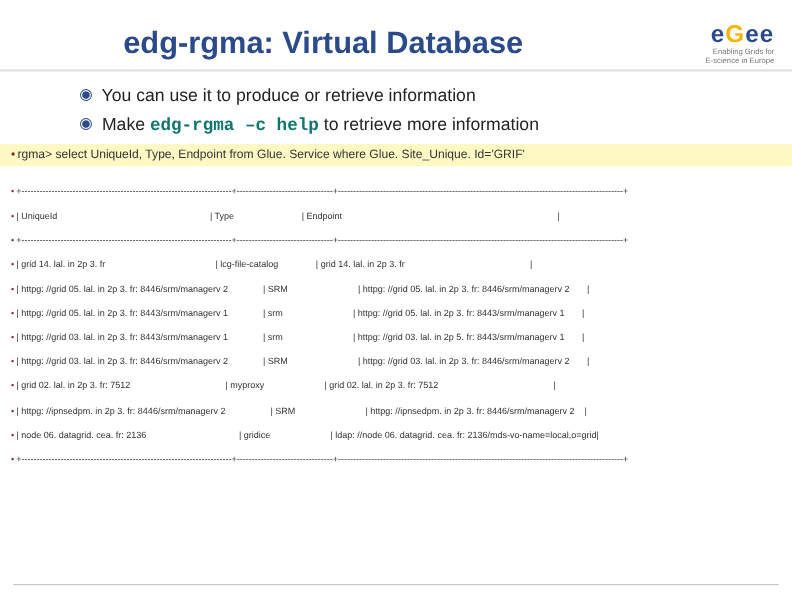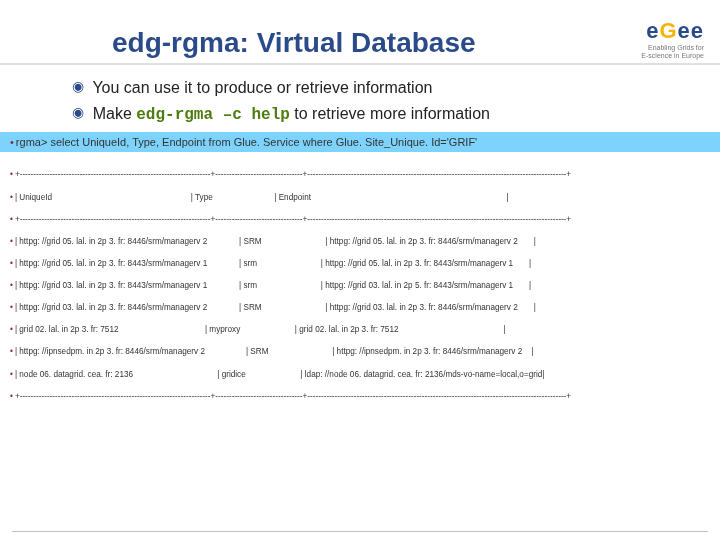--- a/index.html
+++ b/index.html
@@ -1,30 +1,30 @@
 <!DOCTYPE html>
 <html><head>
 <meta charset="utf-8">
 <style>
   body { margin: 0; font-family: Arial, sans-serif; background: #fff; width: 720px; height: 540px; overflow: hidden; }
   .slide { width: 720px; height: 540px; position: relative; display: flex; flex-direction: column; }
-  .header { display: flex; align-items: flex-end; padding: 18px 12px 4px 12px; border-bottom: 2px solid #e0e0e0; }
+  .header { display: flex; align-items: center; padding: 18px 12px 4px 12px; border-bottom: 2px solid #e0e0e0; }
   .title { flex: 1; font-size: 28px; font-weight: bold; color: #2a4a8a; padding-left: 100px; }
   .logo-box { text-align: right; padding-right: 4px; }
   .logo-main { font-size: 22px; font-weight: bold; letter-spacing: 1px; margin-left: 32px; }
   .logo-e1 { color: #2a4a8a; }
   .logo-g { color: #f6b400; }
   .logo-e2 { color: #2a4a8a; }
   .logo-e3 { color: #2a4a8a; }
   .logo-tag { font-size: 7px; color: #777; line-height: 1.1; }
   .body1 { padding: 10px 28px 4px 28px; font-size: 16px; color: #222; }
   .body1 .row { padding: 4px 0; margin-left: 44px; }
   .bullet-mark { color: #2a4a8a; font-size: 14px; position: relative; top:-2px; margin-right:4px;}
-  .cmd { font-family: "Courier New", monospace; color: #4d7c0f; font-weight: bold; }
-  .yellow-band { background: #7dd3fc; padding: 4px 10px; font-size: 11px; color: #333; }
+  .cmd { font-family: "Courier New", monospace; color: #0f766e; font-weight: bold; }
+  .yellow-band { background: #fef9c3; padding: 4px 10px; font-size: 11px; color: #333; }
   .dot { color: #8a2a2a; margin-right: 2px; }
   .term-block { padding: 6px 10px 8px 10px; font-size: 8.2px; font-family: Arial, sans-serif; color: #333; line-height: 1.35; white-space: pre; overflow: hidden; }
   .term-block .line { display: block; }
   .footer-line { position: absolute; bottom: 8px; left: 12px; right: 12px; border-top: 1px solid #c0c0c0; }
 </style>
 </head>
 <body>
 
 <div class="slide">
   <div class="header">
@@ -48,20 +48,21 @@
   </div>
 
   <div class="yellow-band">
     <span class="dot">•</span><span>rgma&gt; select UniqueId, Type, Endpoint  from Glue. Service where Glue. Site_Unique. Id='GRIF'</span>
   </div>
 
   <div class="term-block">
 <span class="line"><span class="dot">•</span><span>+----------------------------------------------------------------------+--------------------------------+-----------------------------------------------------------------------------------------------+</span></span>
 <span class="line"><span class="dot">•</span><span>| UniqueId                                                             | Type                           | Endpoint                                                                                      |</span></span>
 <span class="line"><span class="dot">•</span><span>+----------------------------------------------------------------------+--------------------------------+-----------------------------------------------------------------------------------------------+</span></span>
+<span class="line"><span class="dot">•</span><span>| grid 14. lal. in 2p 3. fr                                            | lcg-file-catalog               | grid 14. lal. in 2p 3. fr                                                  |</span></span>
 <span class="line"><span class="dot">•</span><span>| httpg: //grid 05. lal. in 2p 3. fr: 8446/srm/managerv 2              | SRM                            | httpg: //grid 05. lal. in 2p 3. fr: 8446/srm/managerv 2       |</span></span>
 <span class="line"><span class="dot">•</span><span>| httpg: //grid 05. lal. in 2p 3. fr: 8443/srm/managerv 1              | srm                            | httpg: //grid 05. lal. in 2p 3. fr: 8443/srm/managerv 1       |</span></span>
 <span class="line"><span class="dot">•</span><span>| httpg: //grid 03. lal. in 2p 3. fr: 8443/srm/managerv 1              | srm                            | httpg: //grid 03. lal. in 2p 5. fr: 8443/srm/managerv 1       |</span></span>
 <span class="line"><span class="dot">•</span><span>| httpg: //grid 03. lal. in 2p 3. fr: 8446/srm/managerv 2              | SRM                            | httpg: //grid 03. lal. in 2p 3. fr: 8446/srm/managerv 2       |</span></span>
 <span class="line"><span class="dot">•</span><span>| grid 02. lal. in 2p 3. fr: 7512                                      | myproxy                        | grid 02. lal. in 2p 3. fr: 7512                                              |</span></span>
 <span class="line"><span class="dot">•</span><span>| httpg: //ipnsedpm. in 2p 3. fr: 8446/srm/managerv 2                  | SRM                            | httpg: //ipnsedpm. in 2p 3. fr: 8446/srm/managerv 2    |</span></span>
 <span class="line"><span class="dot">•</span><span>| node 06. datagrid. cea. fr: 2136                                     | gridice                        | ldap: //node 06. datagrid. cea. fr: 2136/mds-vo-name=local,o=grid|</span></span>
 <span class="line"><span class="dot">•</span><span>+----------------------------------------------------------------------+--------------------------------+-----------------------------------------------------------------------------------------------+</span></span>
   </div>
 

